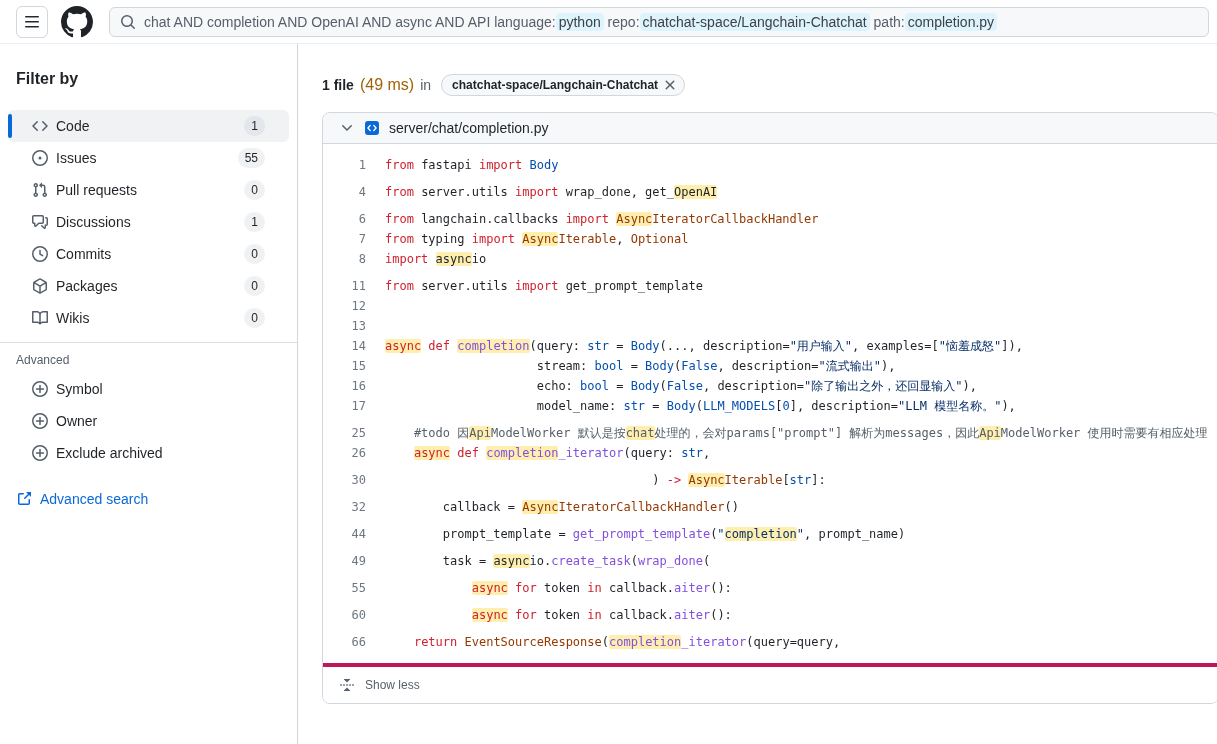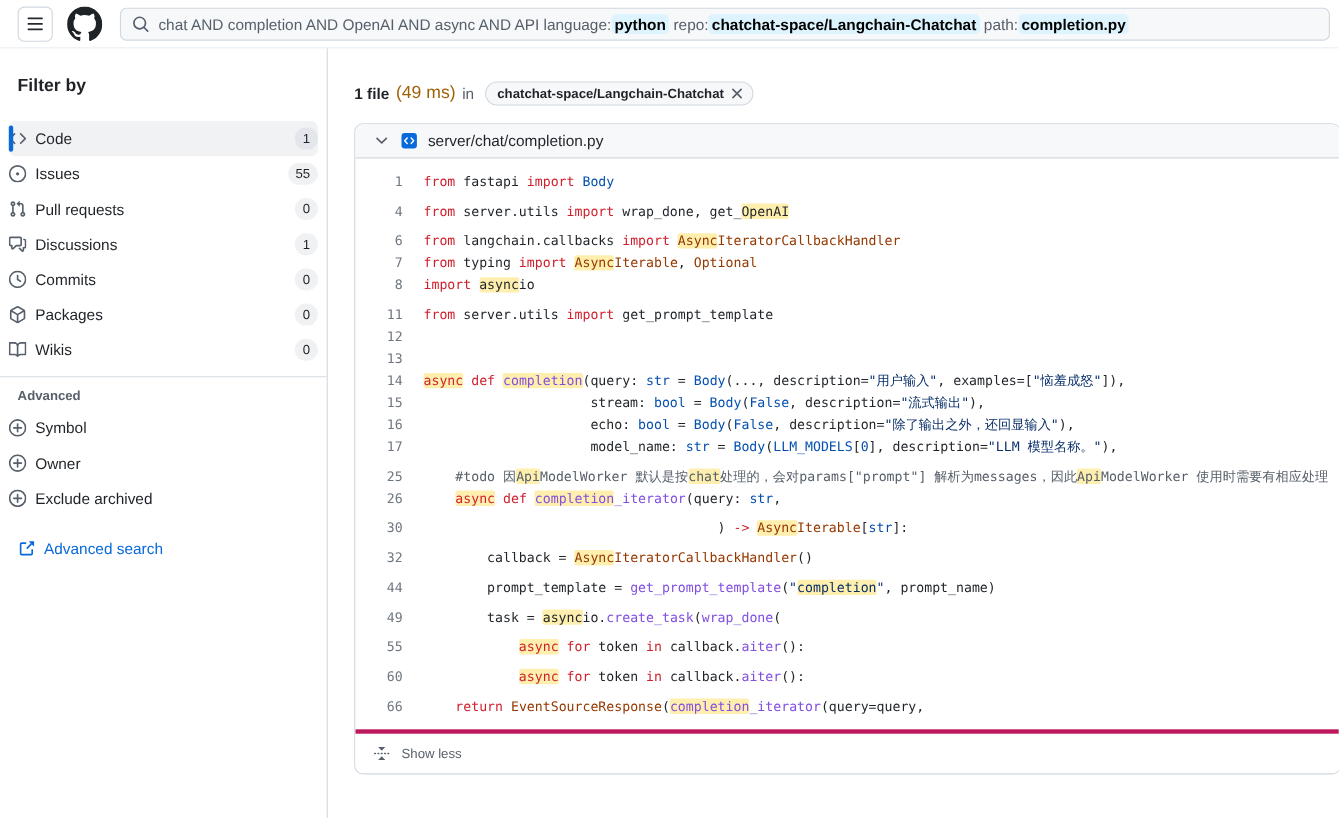--- a/index.html
+++ b/index.html
@@ -10,35 +10,35 @@
   
   .topbar{height:44px;display:flex;align-items:center;padding:0 8px 0 16px;border-bottom:1px solid #eaeef2;background:#fff}
   .hamburger{width:32px;height:32px;flex:none;border:1px solid #d0d7de;border-radius:6px;background:#fff;
     display:flex;align-items:center;justify-content:center;color:#24292f;cursor:pointer}
   .logo{margin:0 16px 0 13px;color:#1f2328;flex:none;cursor:pointer}
   .searchbar{flex:1;height:30px;border:1px solid #d0d7de;border-radius:6px;background:#f6f8fa;
     display:flex;align-items:center;padding:0 10px;gap:8px;font-size:14px;color:#57606a;
     white-space:nowrap;overflow:hidden;cursor:text}
   .searchbar .oct{color:#57606a;flex:none}
   .q-plain{color:#57606a}
-  .q-val{background:#ddf4ff;color:#000000;border-radius:4px;padding:1px 3px;font-weight:700}
+  .q-val{background:#ddf4ff;color:#404040;border-radius:4px;padding:1px 3px;font-weight:400}
 
   
   .layout{display:flex;height:700px}
   aside{width:298px;flex:none;border-right:1px solid #d0d7de;padding-top:26px}
   .filter-title{font-size:16px;font-weight:600;margin:0 16px 22px}
-  .side-item{position:relative;display:flex;align-items:center;height:32px;margin:0 8px;padding:0 0;
+  .side-item{position:relative;display:flex;align-items:center;height:32px;margin:0 8px;padding:0 24px;
     border-radius:6px;font-size:14px;cursor:pointer}
   .side-item .oct{color:#57606a;margin-right:8px;flex:none}
   .side-item.selected{background:rgba(208,215,222,.32)}
   .side-item.selected::before{content:"";position:absolute;left:0;top:4px;width:4px;height:24px;border-radius:2px;background:#0969da}
   .count{margin-left:auto;background:rgba(175,184,193,.2);border-radius:2em;padding:0 7px;height:20px;line-height:20px;
     font-size:12px;font-weight:500;color:#1f2328;min-width:20px;text-align:center}
   .divider{border-top:1px solid #d8dee4;margin:8px 0 0}
-  .adv-title{font-size:12px;font-weight:700;color:#57606a;padding:10px 16px 6px}
+  .adv-title{font-size:12px;font-weight:400;color:#57606a;padding:10px 16px 6px}
   .adv-search{display:flex;align-items:center;gap:8px;color:#0969da;font-size:14px;margin:22px 16px;cursor:pointer;text-decoration:none}
   .adv-search .oct{color:#0969da}
 
   
   main{flex:1;min-width:0;padding:30px 0 0 24px}
   .results-row{display:flex;align-items:center;gap:6px;font-size:14px}
   .r-count{font-weight:600}
   .r-time{color:#a16207;font-size:16px}
   .r-in{color:#57606a}
   .chip{display:flex;align-items:center;gap:4px;border:1px solid #d0d7de;border-radius:2em;background:#f6f8fa;

